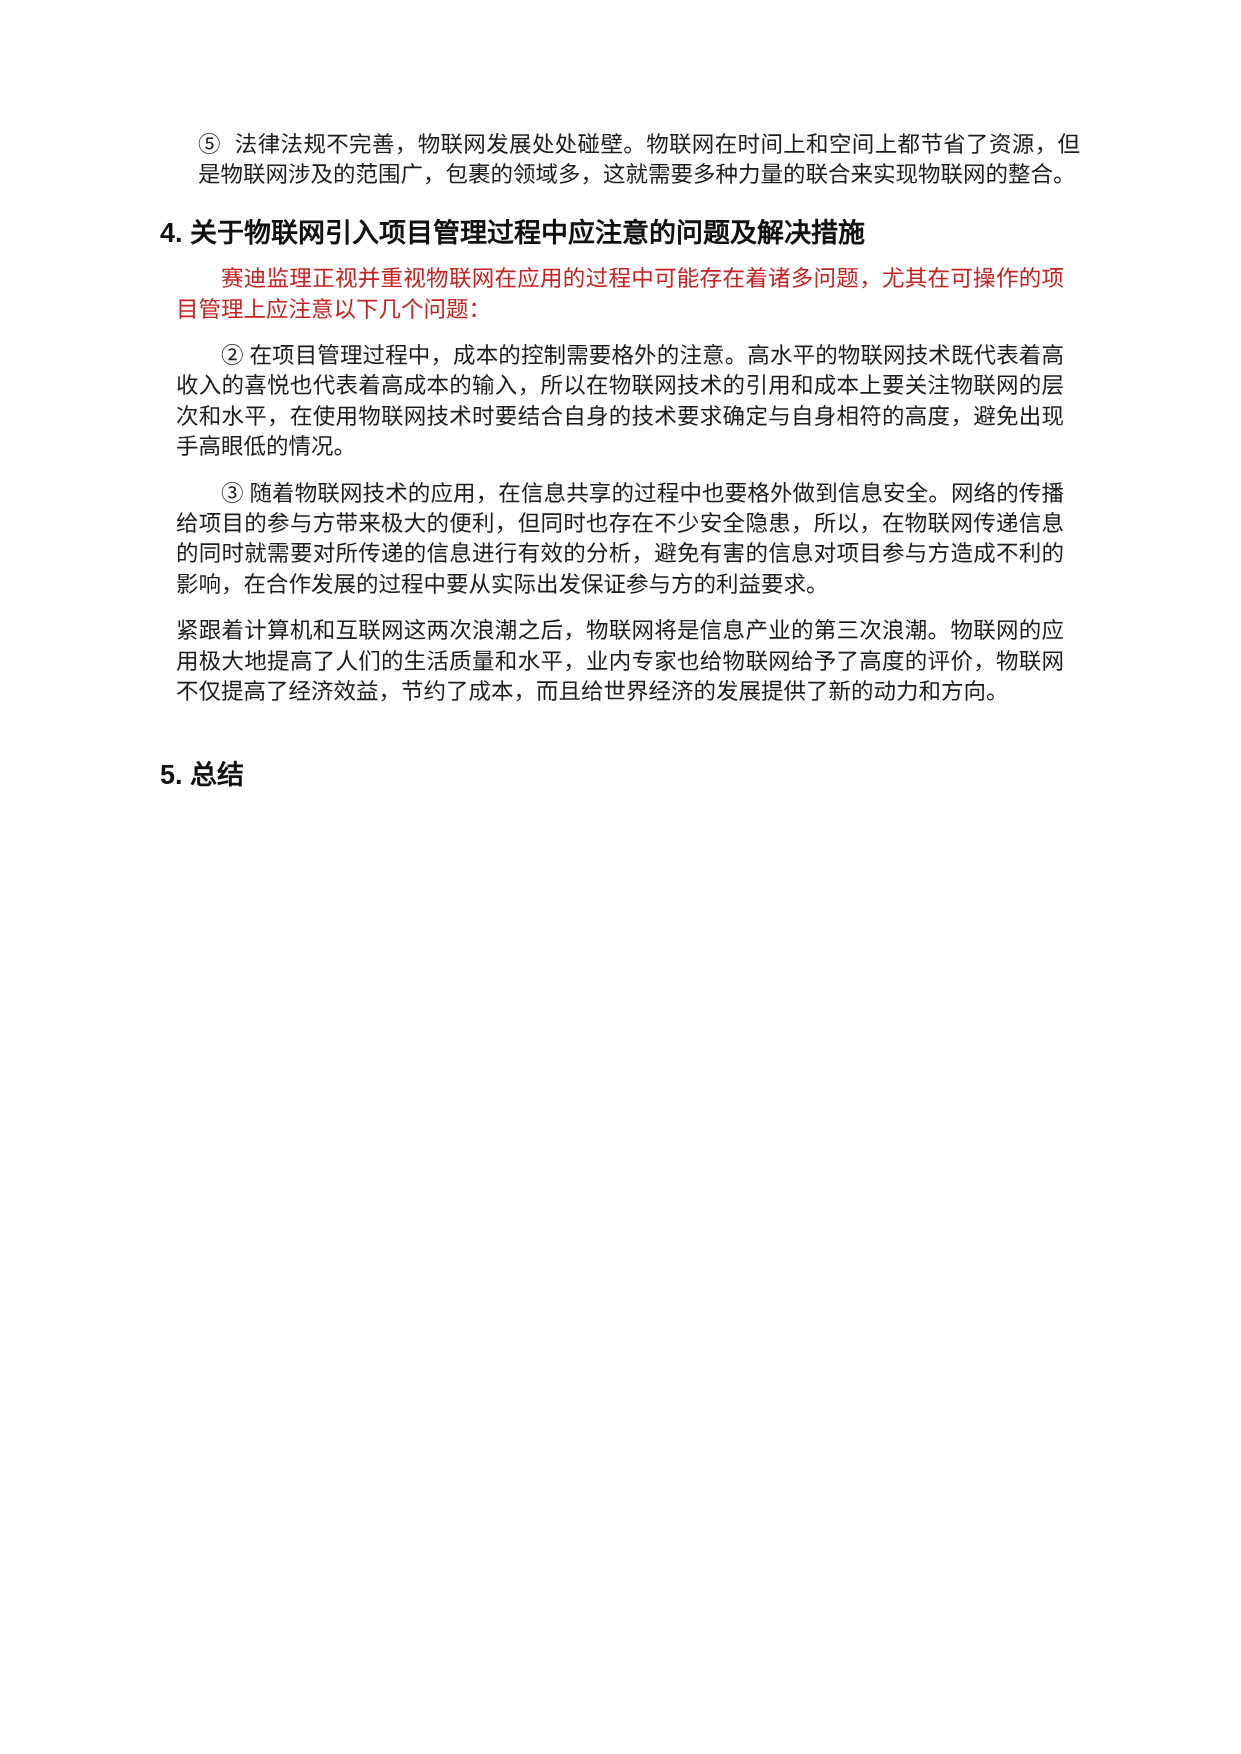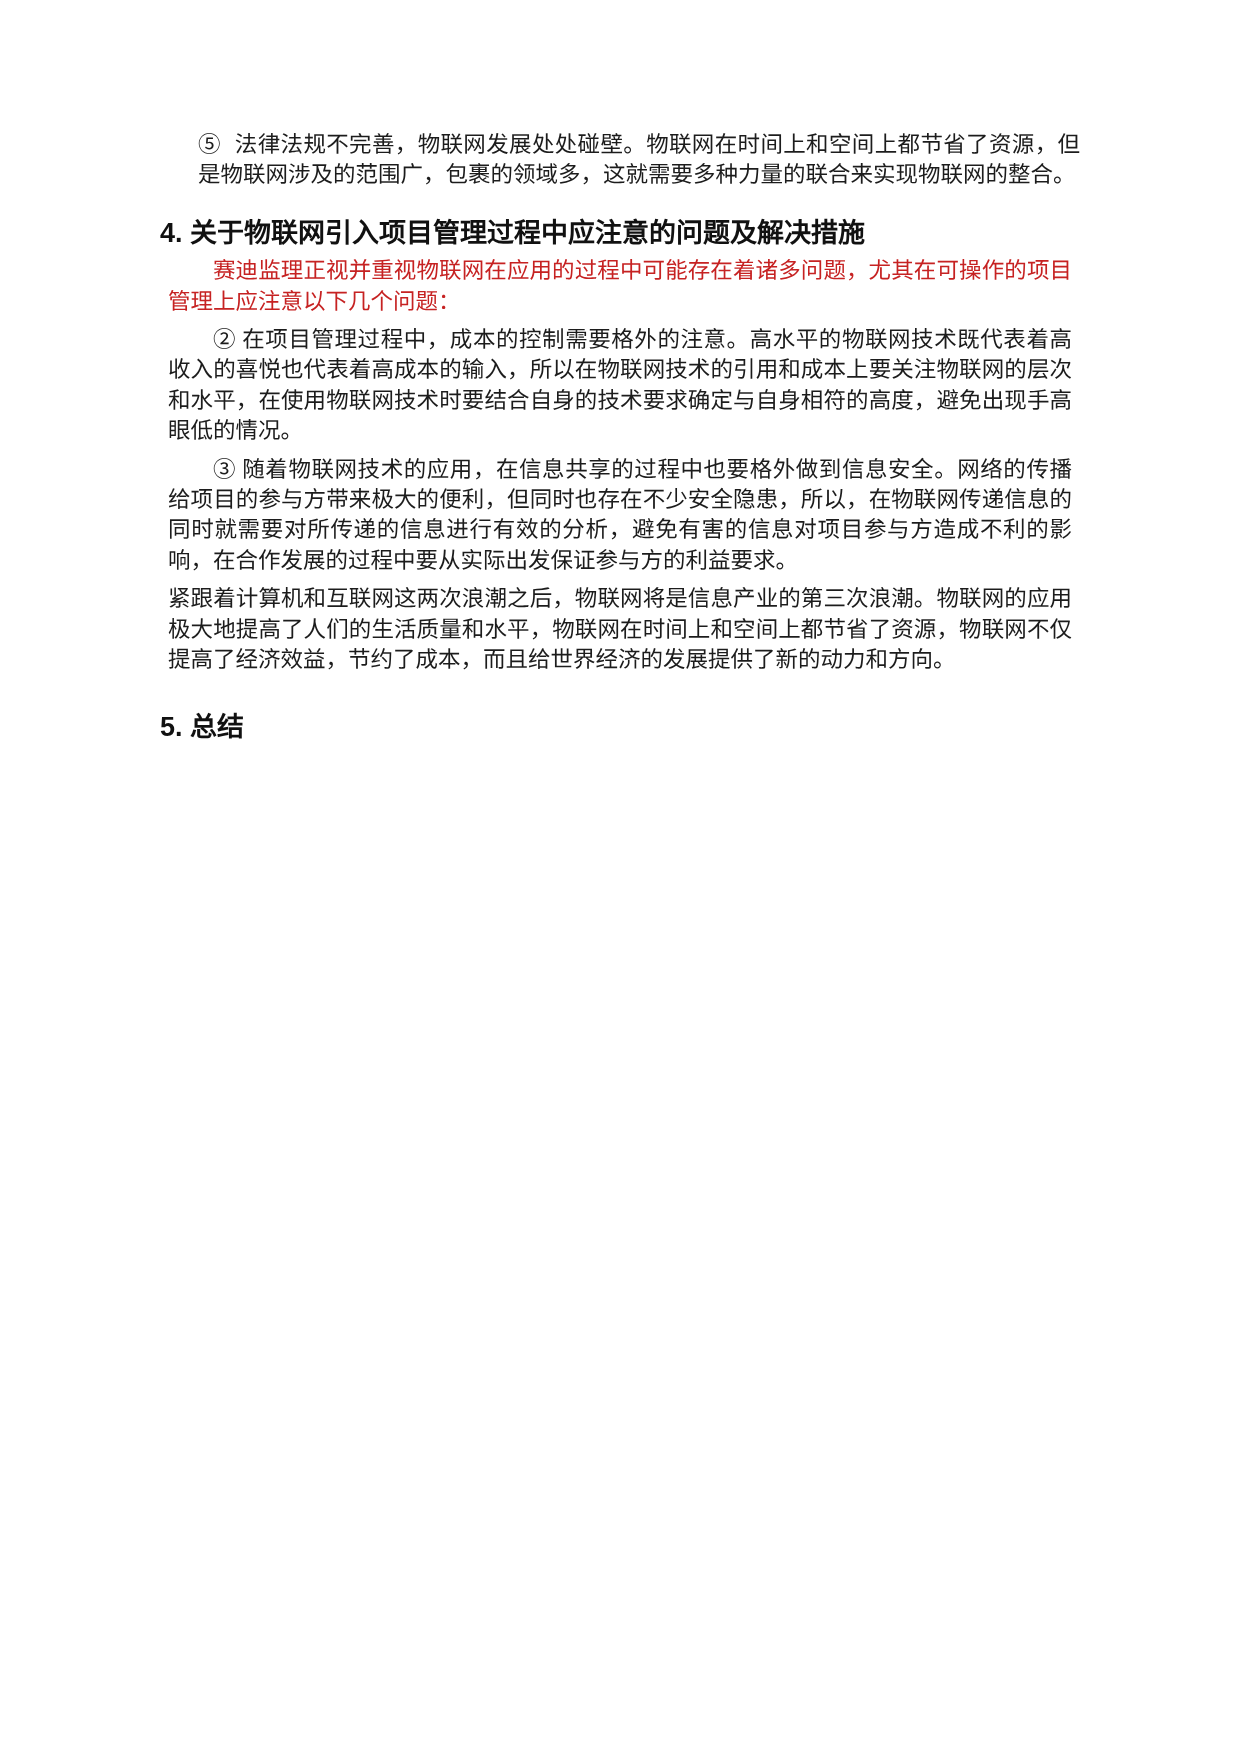--- a/index.html
+++ b/index.html
@@ -14,21 +14,21 @@
     background: #ffffff;
     overflow: hidden;
     box-sizing: border-box;
     padding: 130px 161px 0 160px;
     font-family: "Liberation Serif", "DejaVu Serif", serif;
     font-size: 22.5px;
     line-height: 30.4px;
     color: #1c1c1c;
   }
   .para {
-    margin: 8px;
+    margin: 16px;
     text-align: justify;
     text-indent: 2em;
     word-break: break-all;
   }
   .para.noindent {
     text-indent: 0;
   }
   .hang-item {
     margin: 0 0 0 38px;
     text-align: justify;
@@ -42,38 +42,38 @@
   }
   h2.sec-heading {
     font-family: "Liberation Sans", "DejaVu Sans", sans-serif;
     font-weight: bold;
     font-size: 27px;
     line-height: 30.4px;
     color: #111111;
     margin: 27px 0 1px 0;
   }
   h2.sec-heading.second {
-    margin-top: 36px;
+    margin-top: 52px;
     margin-bottom: 3px;
   }
 </style>
 </head>
 <body>
 
 <div class="page">
 
   <p class="hang-item">
     <span class="marker">⑤</span><span>法律法规不完善，物联网发展处处碰壁。物联网在时间上和空间上都节省了资源，但是物联网涉及的范围广，包裹的领域多，这就需要多种力量的联合来实现物联网的整合。</span>
   </p>
 
   <h2 class="sec-heading">4. 关于物联网引入项目管理过程中应注意的问题及解决措施</h2>
 
   <p class="para red">赛迪监理正视并重视物联网在应用的过程中可能存在着诸多问题，尤其在可操作的项目管理上应注意以下几个问题：</p>
 
   <p class="para">② 在项目管理过程中，成本的控制需要格外的注意。高水平的物联网技术既代表着高收入的喜悦也代表着高成本的输入，所以在物联网技术的引用和成本上要关注物联网的层次和水平，在使用物联网技术时要结合自身的技术要求确定与自身相符的高度，避免出现手高眼低的情况。</p>
   <p class="para">③ 随着物联网技术的应用，在信息共享的过程中也要格外做到信息安全。网络的传播给项目的参与方带来极大的便利，但同时也存在不少安全隐患，所以，在物联网传递信息的同时就需要对所传递的信息进行有效的分析，避免有害的信息对项目参与方造成不利的影响，在合作发展的过程中要从实际出发保证参与方的利益要求。</p>
 
-  <p class="para noindent">紧跟着计算机和互联网这两次浪潮之后，物联网将是信息产业的第三次浪潮。物联网的应用极大地提高了人们的生活质量和水平，物联网在时间上和空间上都节省了资源，物联网不仅提高了经济效益，节约了成本，而且给世界经济的发展提供了新的动力和方向。</p>
+  <p class="para noindent">紧跟着计算机和互联网这两次浪潮之后，物联网将是信息产业的第三次浪潮。物联网的应用极大地提高了人们的生活质量和水平，业内专家也给物联网给予了高度的评价，物联网不仅提高了经济效益，节约了成本，而且给世界经济的发展提供了新的动力和方向。</p>
 
   <h2 class="sec-heading second">5. 总结</h2>
 
 
 </div>
 
 </body></html>

